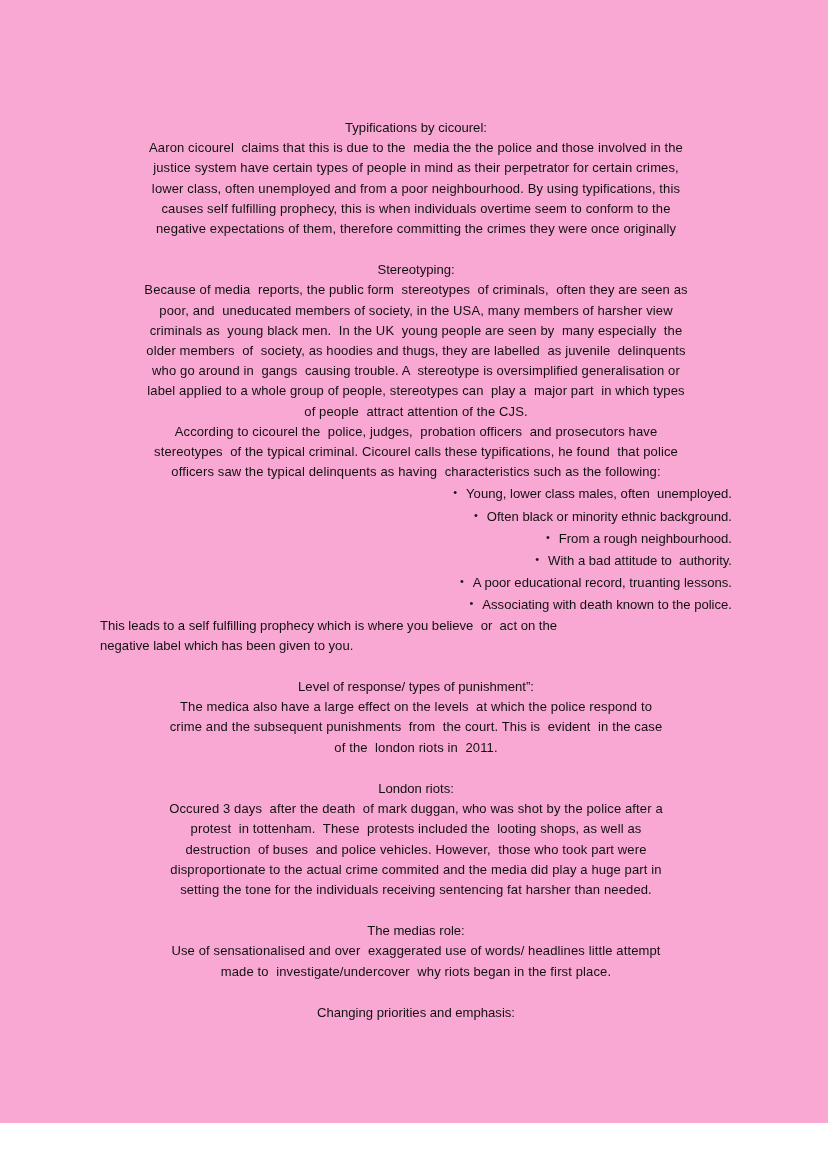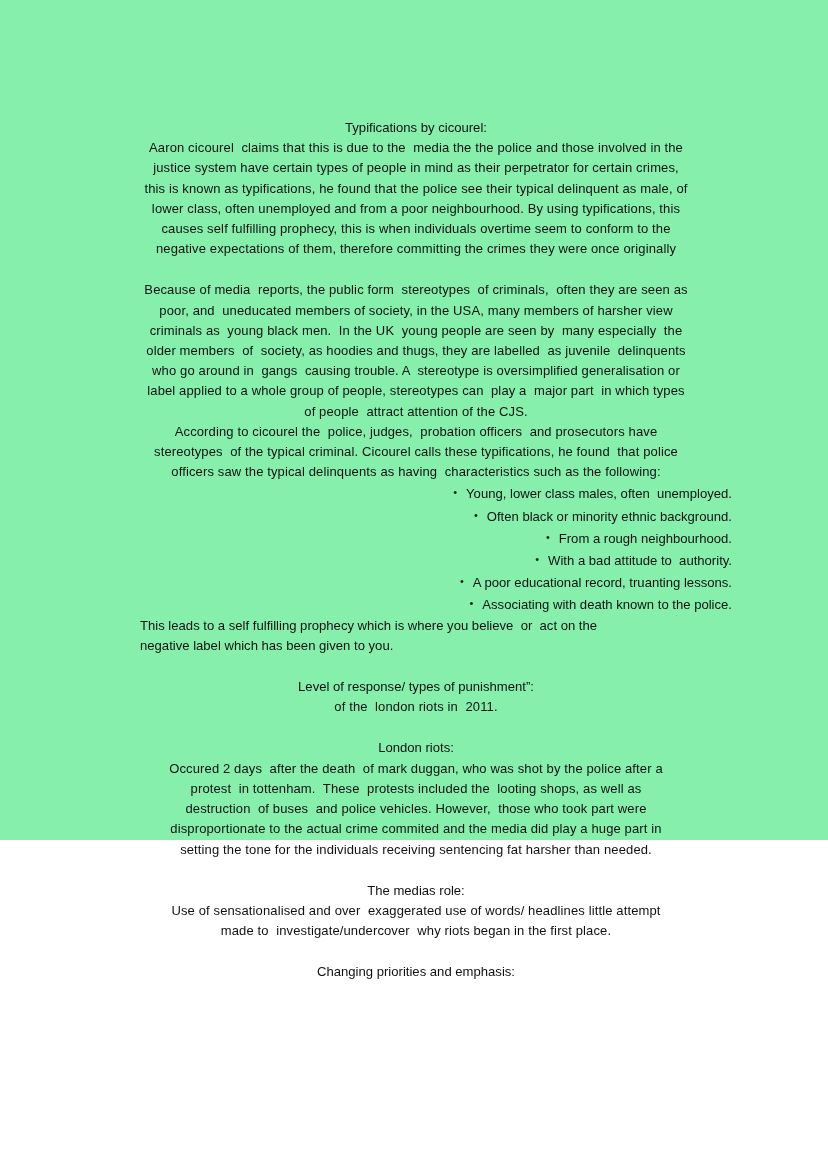--- a/index.html
+++ b/index.html
@@ -13,22 +13,22 @@
     background: #ffffff;
     font-family: "Liberation Sans", sans-serif;
     color: #111111;
     -webkit-font-smoothing: antialiased;
     overflow: hidden;
   }
 
   .page {
     position: relative;
     width: 828px;
-    height: 840px;
-    background: #86efac;
+    height: 1123px;
+    background: #f9a8d4;
     box-sizing: border-box;
   }
 
   .doc-body {
     position: absolute;
     left: 100px;
     top: 118px;
     width: 632px;
   }
 
@@ -68,43 +68,42 @@
     font-size: 11px;
     vertical-align: 2px;
     margin-right: 9px;
   }
 
   .para-left {
     font-size: 13.1px;
     line-height: 20.2px;
     text-align: left;
     white-space: pre;
-    margin-left: 40px;
     color: #111111;
   }
 </style>
 </head>
 <body>
 
 <div class="page">
   <div class="doc-body">
 
     <div class="block">
       <div class="heading-line">Typifications by cicourel:</div>
       <div class="line">Aaron cicourel  claims that this is due to the  media the the police and those involved in the</div>
       <div class="line">justice system have certain types of people in mind as their perpetrator for certain crimes,</div>
-      <div class="line">this is known as typifications, he found that the police see their typical delinquent as male, of</div>
       <div class="line">lower class, often unemployed and from a poor neighbourhood. By using typifications, this</div>
       <div class="line">causes self fulfilling prophecy, this is when individuals overtime seem to conform to the</div>
       <div class="line">negative expectations of them, therefore committing the crimes they were once originally</div>
     </div>
 
     <div class="gap-md"></div>
 
     <div class="block">
+      <div class="heading-line">Stereotyping:</div>
       <div class="line">Because of media  reports, the public form  stereotypes  of criminals,  often they are seen as</div>
       <div class="line">poor, and  uneducated members of society, in the USA, many members of harsher view</div>
       <div class="line">criminals as  young black men.  In the UK  young people are seen by  many especially  the</div>
       <div class="line">older members  of  society, as hoodies and thugs, they are labelled  as juvenile  delinquents</div>
       <div class="line">who go around in  gangs  causing trouble. A  stereotype is oversimplified generalisation or</div>
       <div class="line">label applied to a whole group of people, stereotypes can  play a  major part  in which types</div>
       <div class="line">of people  attract attention of the CJS.</div>
     </div>
 
     <div class="block">
@@ -124,28 +123,30 @@
 
     <div class="block">
       <div class="para-left">This leads to a self fulfilling prophecy which is where you believe  or  act on the</div>
       <div class="para-left">negative label which has been given to you.</div>
     </div>
 
     <div class="gap-md"></div>
 
     <div class="block">
       <div class="heading-line">Level of response/ types of punishment”:</div>
+      <div class="line">The medica also have a large effect on the levels  at which the police respond to</div>
+      <div class="line">crime and the subsequent punishments  from  the court. This is  evident  in the case</div>
       <div class="line">of the  london riots in  2011.</div>
     </div>
 
     <div class="gap-md"></div>
 
     <div class="block">
       <div class="heading-line">London riots:</div>
-      <div class="line">Occured 2 days  after the death  of mark duggan, who was shot by the police after a</div>
+      <div class="line">Occured 3 days  after the death  of mark duggan, who was shot by the police after a</div>
       <div class="line">protest  in tottenham.  These  protests included the  looting shops, as well as</div>
       <div class="line">destruction  of buses  and police vehicles. However,  those who took part were</div>
       <div class="line">disproportionate to the actual crime commited and the media did play a huge part in</div>
       <div class="line">setting the tone for the individuals receiving sentencing fat harsher than needed.</div>
     </div>
 
     <div class="gap-md"></div>
 
     <div class="block">
       <div class="heading-line">The medias role:</div>

